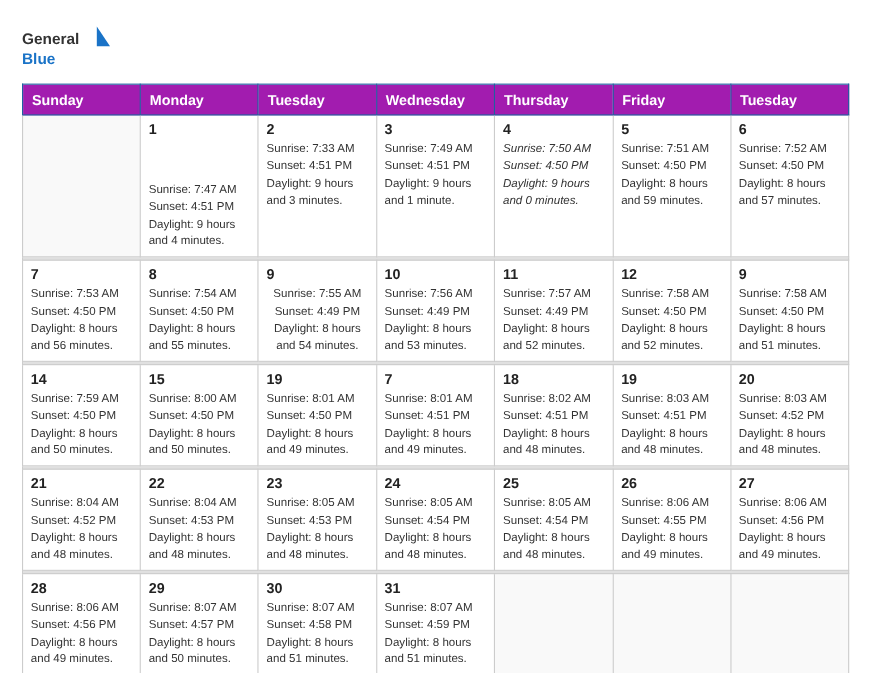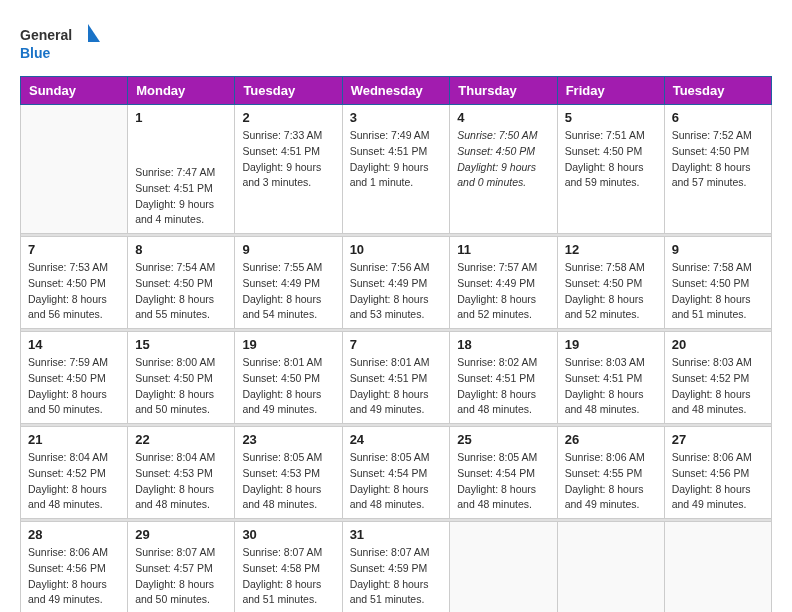--- a/index.html
+++ b/index.html
@@ -160,21 +160,21 @@
         </td>
         <td>
           <div class="day-number">8</div>
           <div class="day-info" style="white-space: pre-line;">Sunrise: 7:54 AM
 Sunset: 4:50 PM
 Daylight: 8 hours
 and 55 minutes.</div>
         </td>
         <td>
           <div class="day-number">9</div>
-          <div class="day-info" style="white-space: pre-line;">Sunrise: 7:55 AM
+          <div class="day-info" style="white-space: pre-line; text-align: center;">Sunrise: 7:55 AM
 Sunset: 4:49 PM
 Daylight: 8 hours
 and 54 minutes.</div>
         </td>
         <td>
           <div class="day-number">10</div>
           <div class="day-info" style="white-space: pre-line;">Sunrise: 7:56 AM
 Sunset: 4:49 PM
 Daylight: 8 hours
 and 53 minutes.</div>

